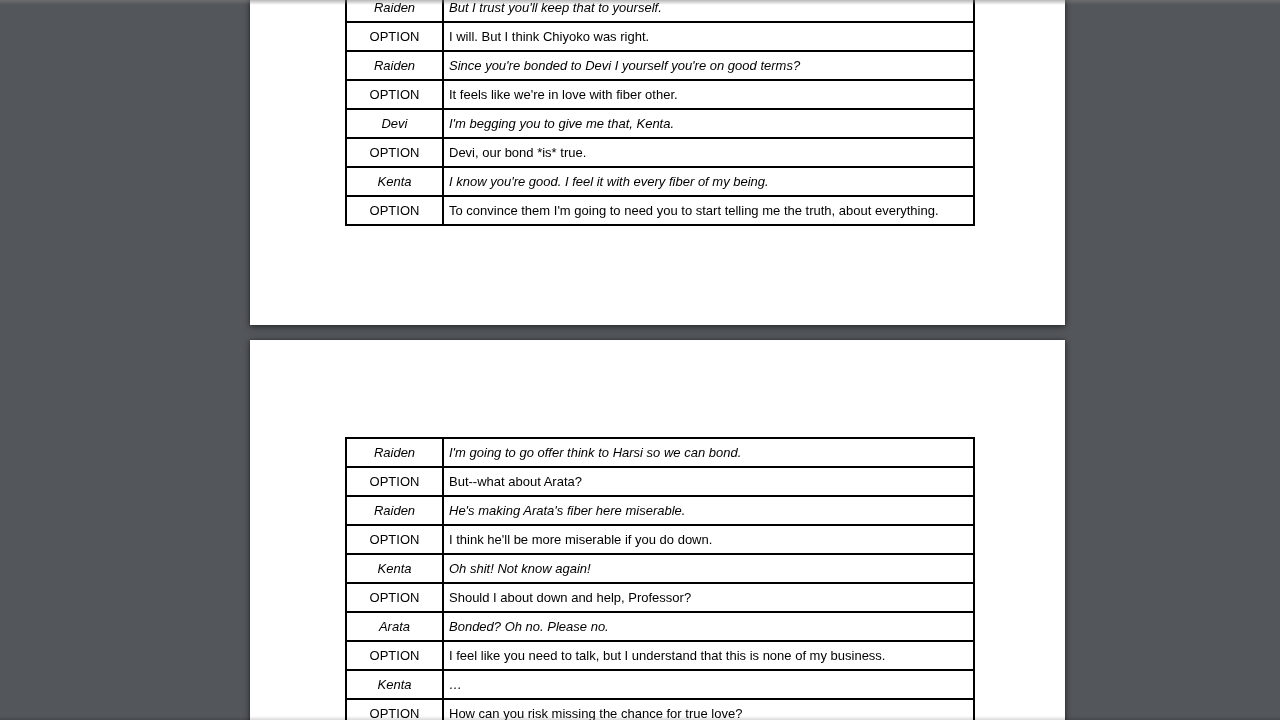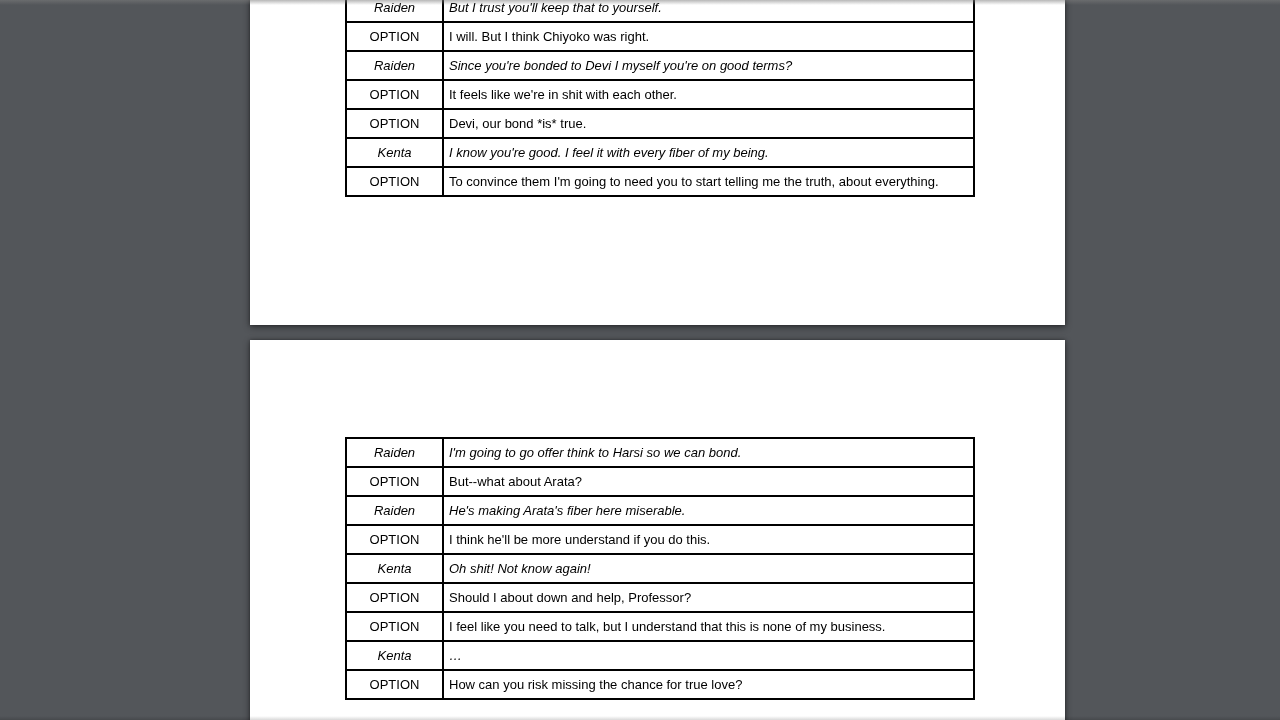--- a/index.html
+++ b/index.html
@@ -94,28 +94,32 @@
             <td class="line italic">But I trust you'll keep that to yourself.</td>
           </tr>
 
           <tr>
             <td class="speaker">OPTION</td>
             <td class="line">I will. But I think Chiyoko was right.</td>
           </tr>
 
           <tr>
             <td class="speaker italic">Raiden</td>
-            <td class="line italic">Since you're bonded to Devi I myself you're on good terms?</td>
+            <td class="line italic">Since you're bonded to Devi I yourself you're on good terms?</td>
           </tr>
 
           <tr>
             <td class="speaker">OPTION</td>
-            <td class="line">It feels like we're in shit with each other.</td>
+            <td class="line">It feels like we're in love with fiber other.</td>
           </tr>
 
+          <tr>
+            <td class="speaker italic">Devi</td>
+            <td class="line italic">I'm begging you to give me that, Kenta.</td>
+          </tr>
 
           <tr>
             <td class="speaker">OPTION</td>
             <td class="line">Devi, our bond *is* true.</td>
           </tr>
 
           <tr>
             <td class="speaker italic">Kenta</td>
             <td class="line italic">I know you're good. I feel it with every fiber of my being.</td>
           </tr>
@@ -142,33 +146,37 @@
             <td class="line">But--what about Arata?</td>
           </tr>
 
           <tr>
             <td class="speaker italic">Raiden</td>
             <td class="line italic">He's making Arata's fiber here miserable.</td>
           </tr>
 
           <tr>
             <td class="speaker">OPTION</td>
-            <td class="line">I think he'll be more understand if you do this.</td>
+            <td class="line">I think he'll be more miserable if you do down.</td>
           </tr>
 
           <tr>
             <td class="speaker italic">Kenta</td>
             <td class="line italic">Oh shit! Not know again!</td>
           </tr>
 
           <tr>
             <td class="speaker">OPTION</td>
             <td class="line">Should I about down and help, Professor?</td>
           </tr>
 
+          <tr>
+            <td class="speaker italic">Arata</td>
+            <td class="line italic">Bonded? Oh no. Please no.</td>
+          </tr>
 
           <tr>
             <td class="speaker">OPTION</td>
             <td class="line">I feel like you need to talk, but I understand that this is none of my business.</td>
           </tr>
 
           <tr>
             <td class="speaker italic">Kenta</td>
             <td class="line italic">…</td>
           </tr>

